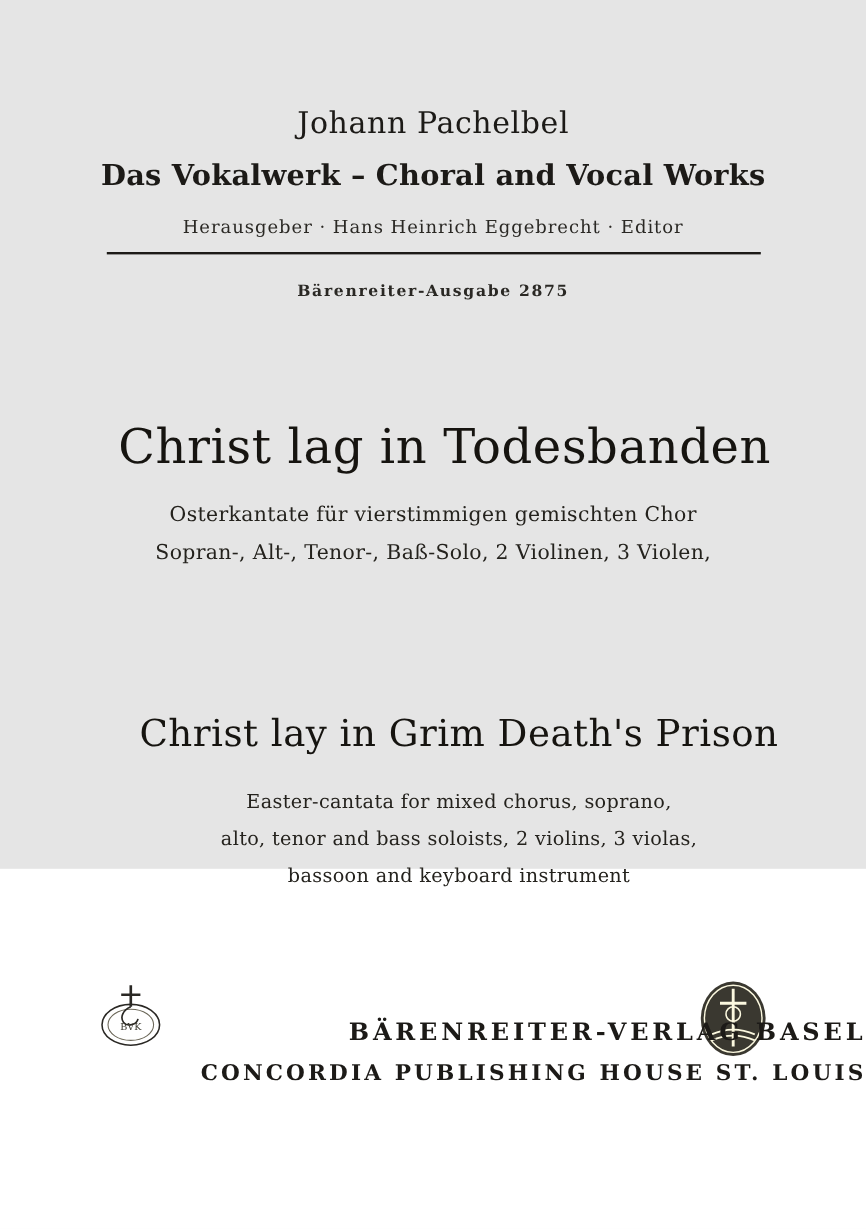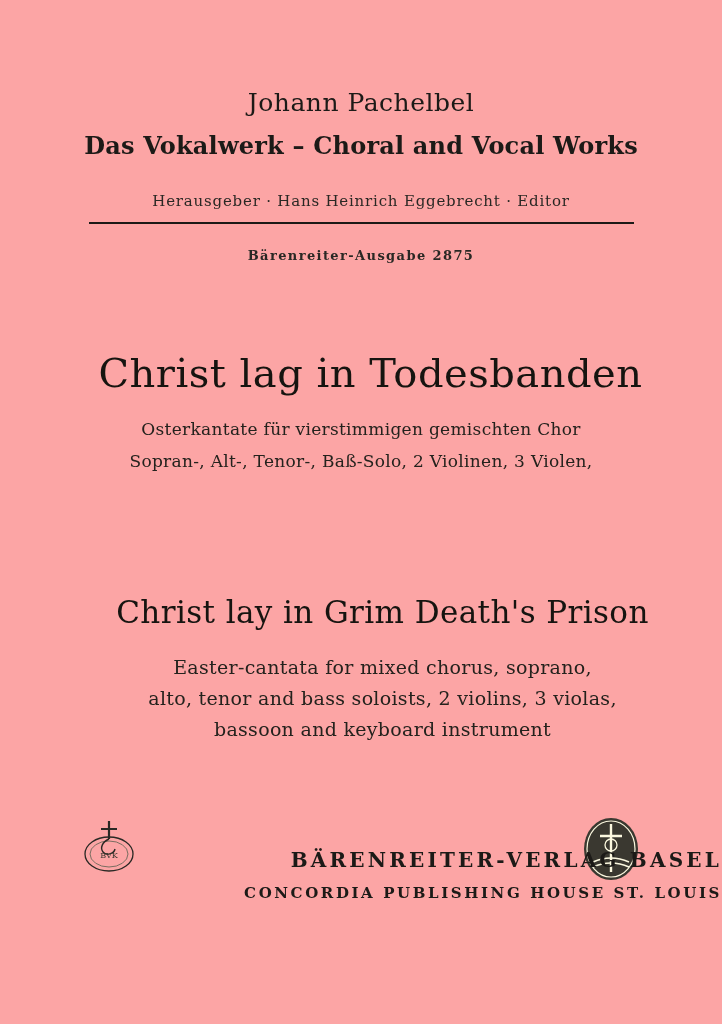--- a/index.html
+++ b/index.html
@@ -9,22 +9,22 @@
   }
   body {
     width: 722px;
     height: 1024px;
     overflow: hidden;
     font-family: "DejaVu Serif", serif;
   }
   #page {
     position: relative;
     width: 722px;
-    height: 1024px;
-    background: #fca5a5;
+    height: 724px;
+    background: #e5e5e5;
     box-sizing: border-box;
     color: #1a1a16;
   }
   .center { text-align: center; }
 
   
   .header-block {
     position: absolute;
     left: 0;
     right: 0;
@@ -37,21 +37,21 @@
     font-weight: 500;
   }
   .series-title {
     margin-top: 14px;
     font-size: 24px;
     letter-spacing: 0.2px;
     color: #1c1a17;
     font-weight: 700;
   }
   .editor-line {
-    margin-top: 32px;
+    margin-top: 20px;
     font-size: 15px;
     letter-spacing: 0.8px;
     color: #2a2824;
   }
   .rule {
     margin: 12px auto 0 auto;
     width: 545px;
     height: 1.5px;
     background: #1c1a17;
   }
@@ -94,21 +94,21 @@
     padding-left: 43px;
   }
   .title-en {
     font-size: 31px;
     letter-spacing: 0.4px;
     color: #161410;
     font-weight: 500;
   }
   .subtitle-en {
     margin-top: 22px;
-    font-size: 19px;
+    font-size: 16px;
     line-height: 31px;
     letter-spacing: 0.3px;
     color: #24221d;
   }
 
   
   .footer-block {
     position: absolute;
     left: 0;
     right: 0;
@@ -123,21 +123,21 @@
     text-align: right;
   }
   .publisher-1 {
     font-size: 20px;
     letter-spacing: 3.2px;
     font-weight: bold;
     color: #1c1a17;
   }
   .publisher-2 {
     margin-top: 12px;
-    font-size: 15px;
+    font-size: 18px;
     letter-spacing: 2.6px;
     font-weight: bold;
     color: #1c1a17;
   }
   .logo-left {
     position: absolute;
     left: 78px;
     top: 6px;
     width: 62px;
     height: 62px;

